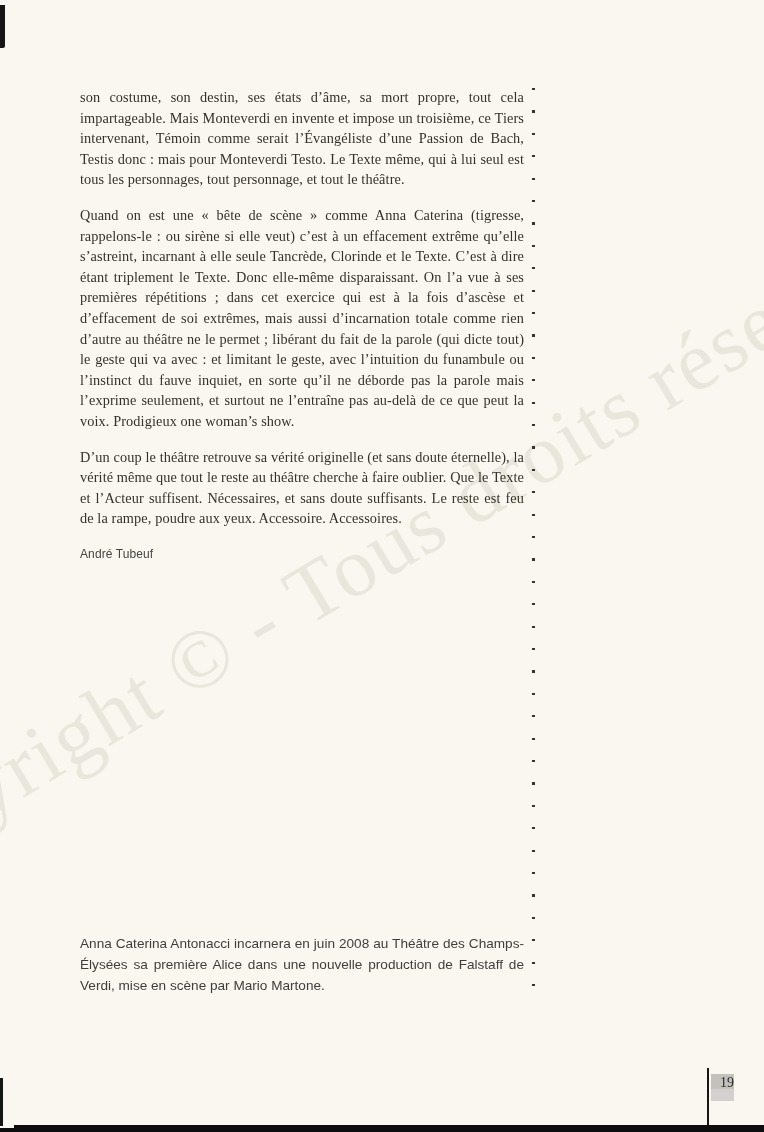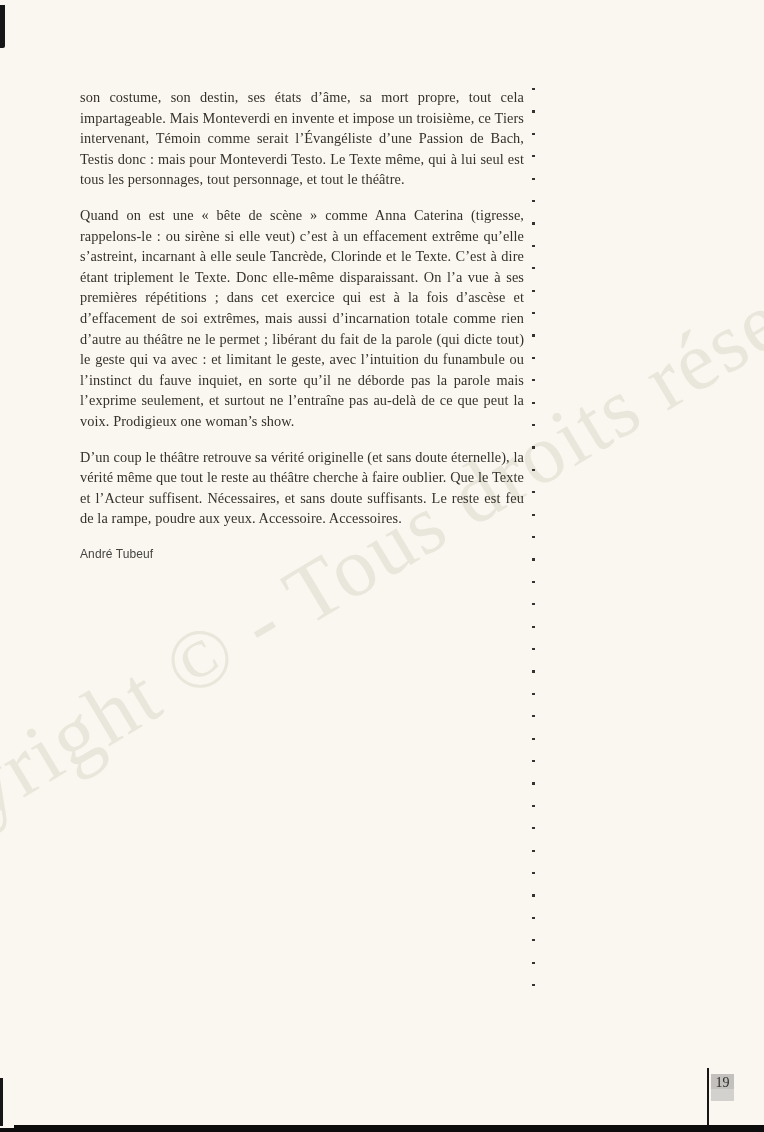--- a/index.html
+++ b/index.html
@@ -47,21 +47,21 @@
   }
   .edge-mark{position:absolute;background:#161616;}
   .edge-mark.top{left:0;top:5px;width:5px;height:43px;border-radius:0 0 2px 0;}
   .edge-mark.bottom{left:0;top:1078px;width:3px;height:48px;}
   .page-rule{
     position:absolute;left:707px;top:1068px;width:2px;height:58px;background:#161616;
   }
   .page-number-box{
     position:absolute;left:711px;top:1074px;width:23px;height:27px;
     background:linear-gradient(to bottom,#c3c1bd 0 55%, #d3d1cd 55% 100%);
-    text-align:center;
+    text-align:right;
     font-family:"Liberation Serif", serif;font-size:14px;color:#2c2a26;
     line-height:17px;
   }
   .bottom-bar{
     position:absolute;left:14px;right:0;bottom:0;height:7px;background:var(--bar);
   }
   .bottom-bar::before{
     content:"";position:absolute;left:-14px;bottom:0;width:14px;height:4px;background:var(--bar);
   }
 </style>
@@ -74,20 +74,21 @@
 
   <div class="article">
     <div class="para"><span>son costume, son destin, ses états d’âme, sa mort propre, tout cela impartageable. Mais Monteverdi en invente et impose un troisième, ce Tiers intervenant, Témoin comme serait l’Évangéliste d’une </span><span class="it">Passion</span><span> de Bach, </span><span class="it">Testis</span><span> donc : mais pour Monteverdi </span><span class="it">Testo</span><span>. Le Texte même, qui à lui seul est tous les personnages, tout personnage, et tout le théâtre.</span></div>
     <div class="para"><span>Quand on est une « bête de scène » comme Anna Caterina (tigresse, rappelons-le : ou sirène si elle veut) c’est à un effacement extrême qu’elle s’astreint, incarnant à elle seule Tancrède, Clorinde et le Texte. C’est à dire étant triplement le Texte. Donc elle-même disparaissant. On l’a vue à ses premières répétitions ; dans cet exercice qui est à la fois d’ascèse et d’effacement de soi extrêmes, mais aussi d’incarnation totale comme rien d’autre au théâtre ne le permet ; libérant du fait de la parole (qui dicte tout) le geste qui va avec : et limitant le geste, avec l’intuition du funambule ou l’instinct du fauve inquiet, en sorte qu’il ne déborde pas la parole  mais l’exprime seulement, et surtout ne l’entraîne pas au-delà de ce que peut la voix. Prodigieux </span><span class="it">one woman’s show.</span></div>
     <div class="para"><span>D’un coup le théâtre retrouve sa vérité originelle (et sans doute éternelle), la vérité même que tout le reste au théâtre cherche à faire oublier. Que le Texte et l’Acteur suffisent. Nécessaires, et sans doute suffisants. Le reste est feu de la rampe, poudre aux yeux. Accessoire. Accessoires.</span></div>
     <div class="signature">André Tubeuf</div>
   </div>
 
   <div class="dotted-rule"></div>
 
+  <div class="footnote"><span>Anna Caterina Antonacci incarnera en juin 2008 au Théâtre des Champs-Élysées sa première Alice dans une nouvelle production de </span><span class="it">Falstaff</span><span> de Verdi, mise en scène par Mario Martone.</span></div>
 
   <div class="edge-mark top"></div>
   <div class="edge-mark bottom"></div>
 
   <div class="page-rule"></div>
   <div class="page-number-box">
     <span>19</span>
   </div>
 
   <div class="bottom-bar"></div>

